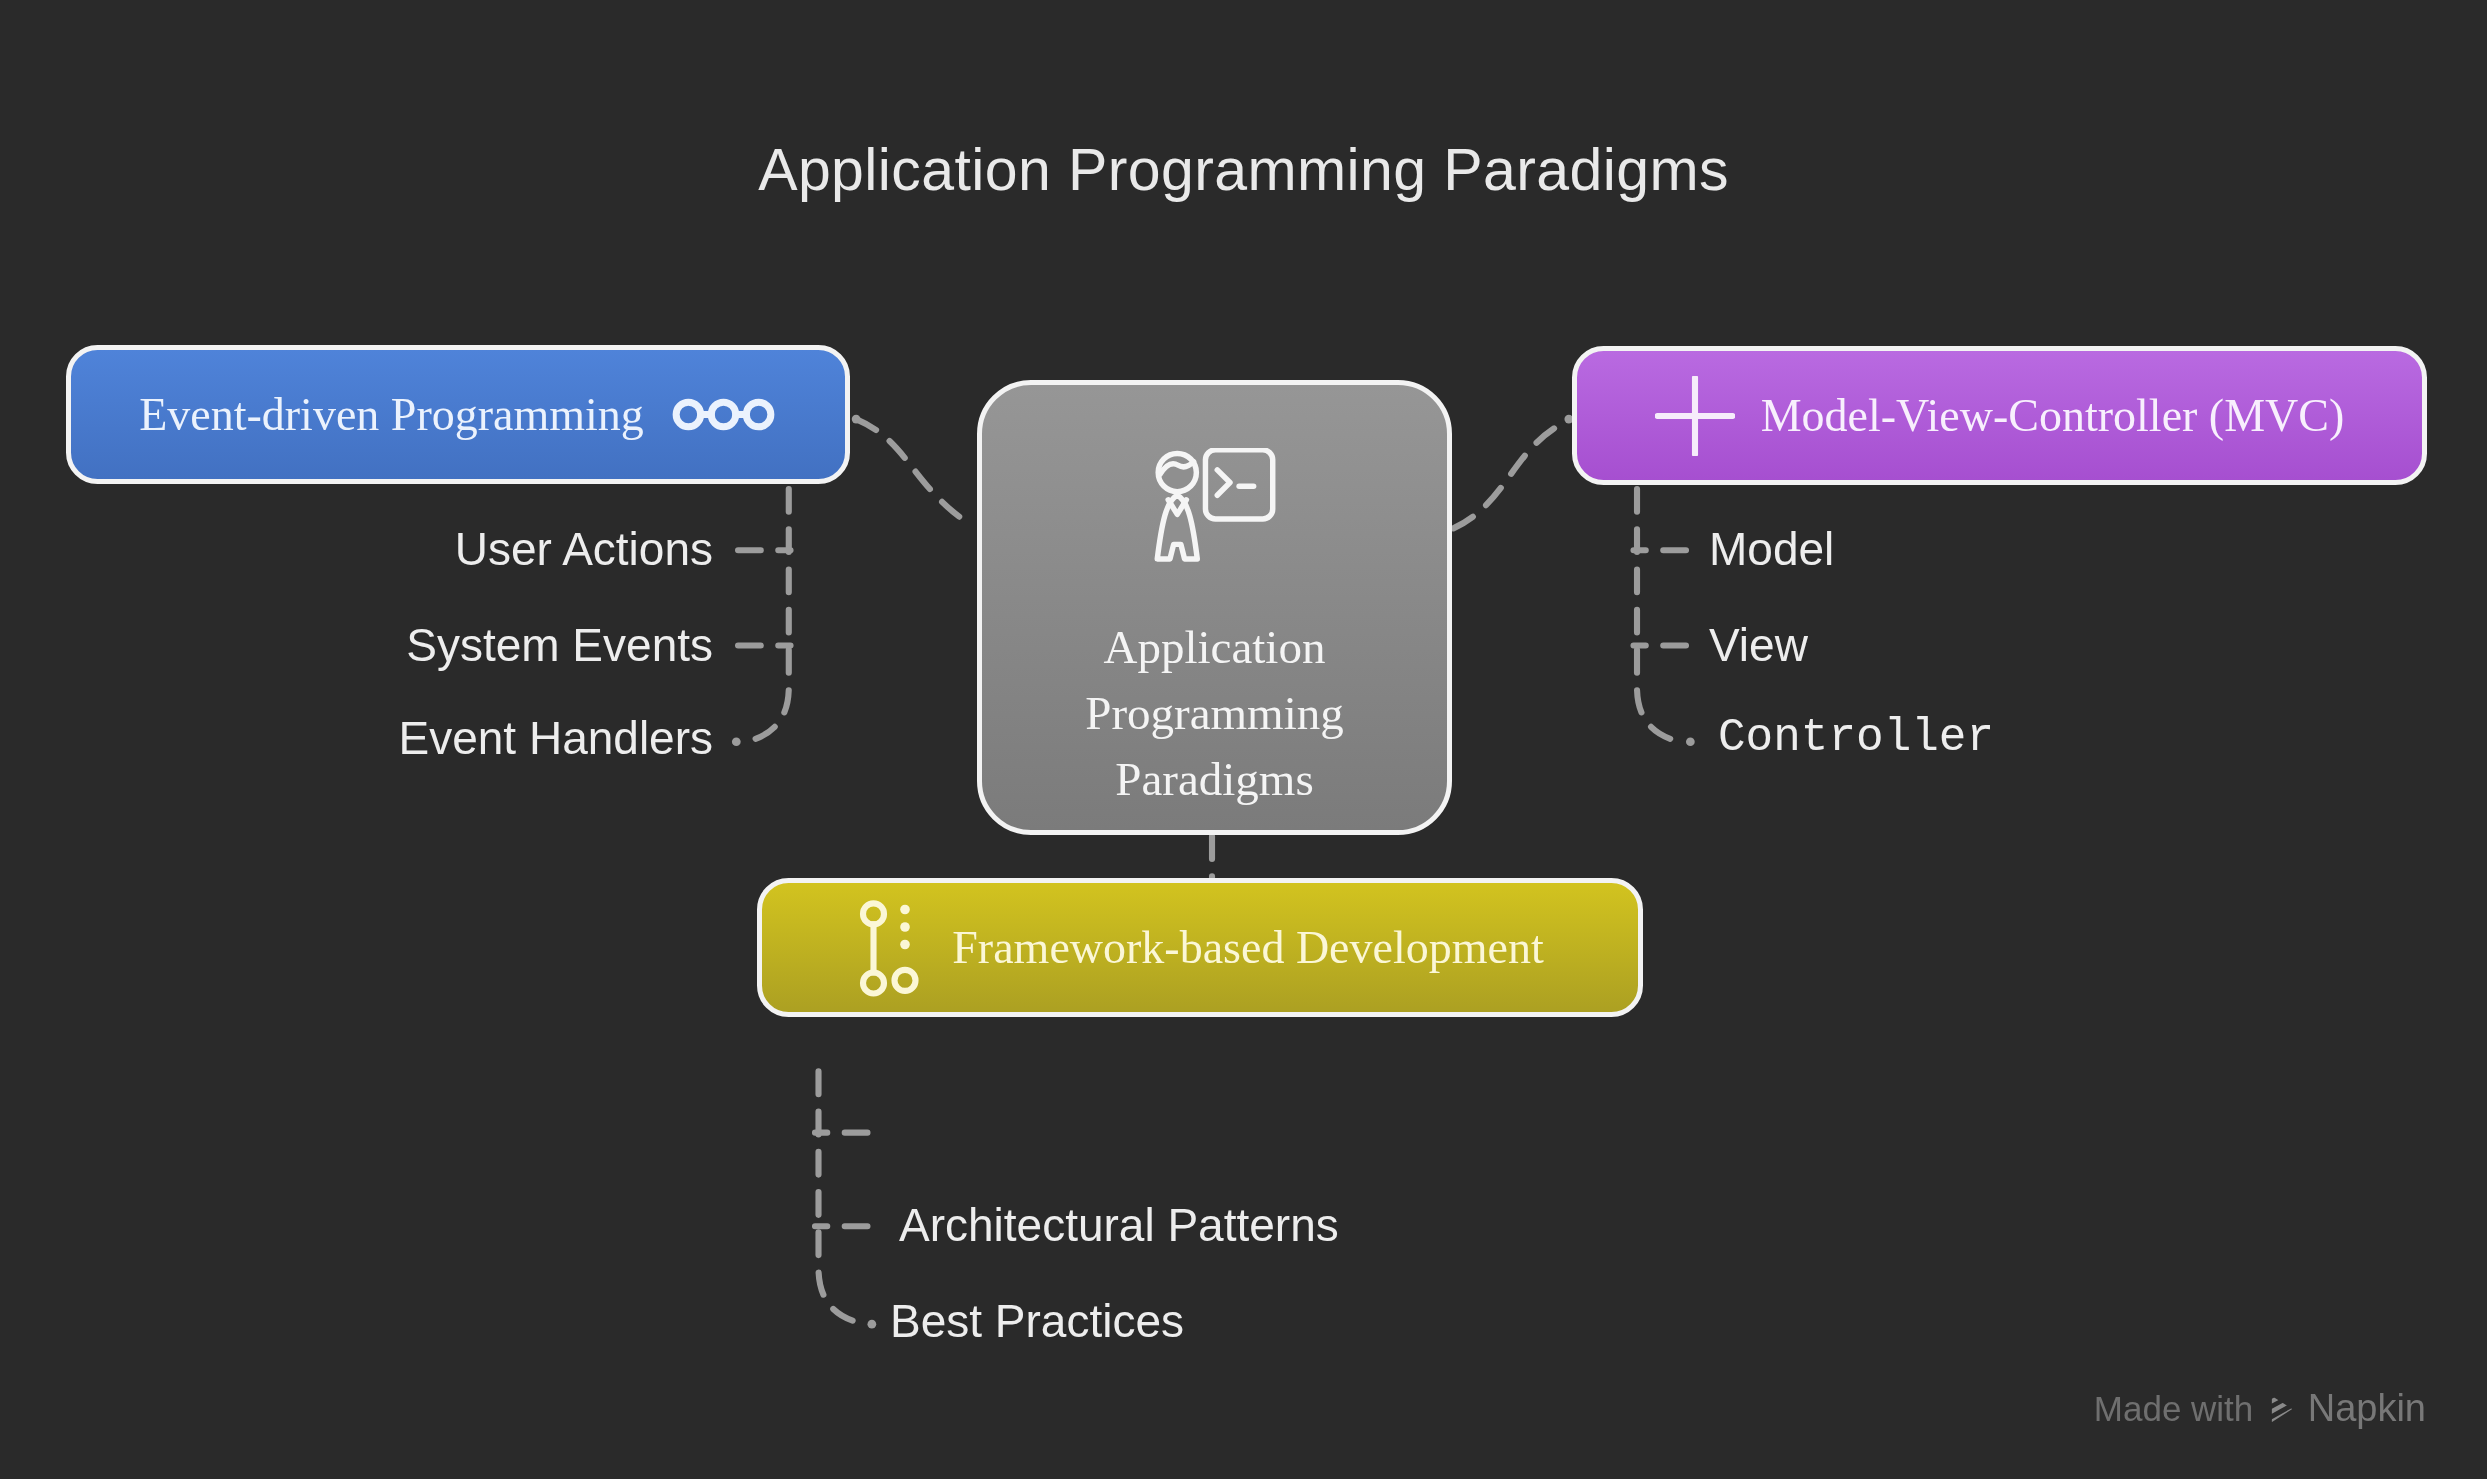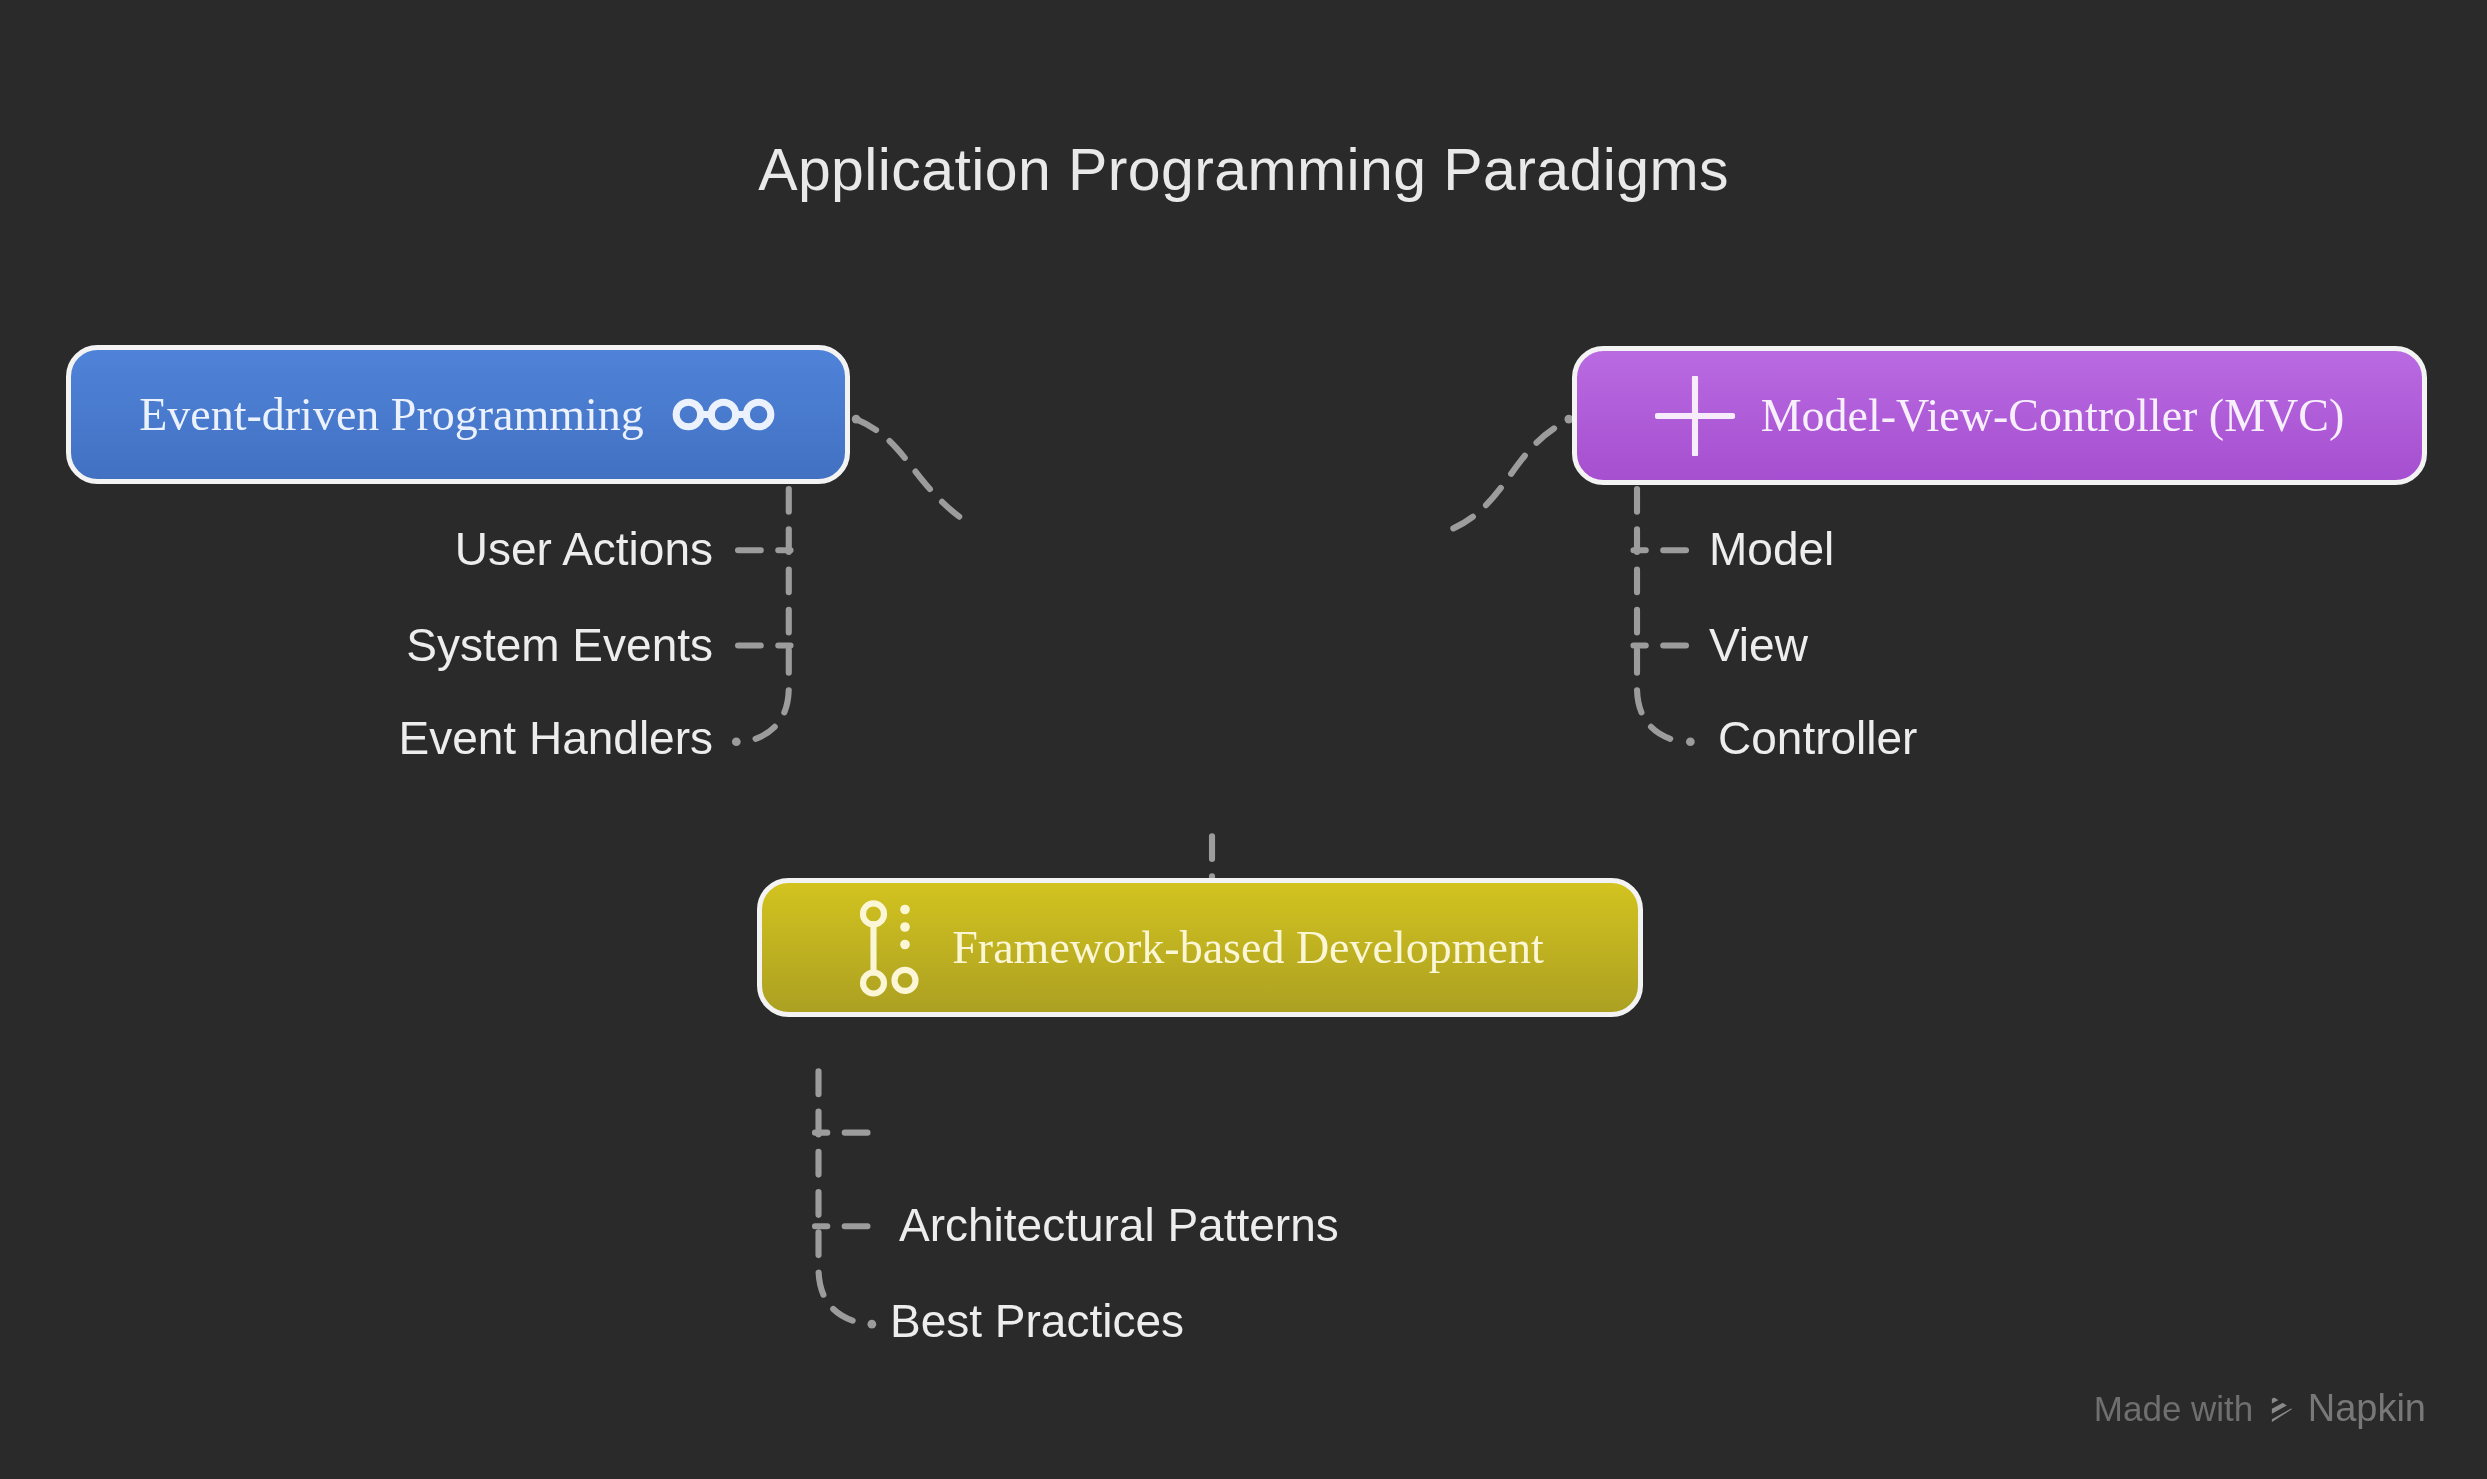--- a/index.html
+++ b/index.html
@@ -44,21 +44,21 @@
 
   
   .child { position:absolute; font-size:46px; color:#ededed; line-height:61px;
            white-space:nowrap; }
   .child-right { text-align:right; }
   .c-user-actions   { right:1774px; top:519px;  }
   .c-system-events  { right:1774px; top:615px;  }
   .c-event-handlers { right:1774px; top:708px;  }
   .c-model          { left:1709px;  top:519px;  }
   .c-view           { left:1709px;  top:615px;  }
-  .c-controller     { left:1718px;  top:708px;  }
+  .c-controller     { left:1718px;  top:708px;font-family:Liberation Mono, monospace;  }
   .c-reusable       { left:903px;  top:1102px; }
   .c-architectural  { left:899px;  top:1195px; }
   .c-best           { left:890px;  top:1291px; }
 
   
   .watermark {
     position:absolute; top:1387px; right:61px;
     display:flex; align-items:center; gap:12.2px;
     font-size:35px; color:#6f6f6f; text-decoration:none;
   }
@@ -90,20 +90,36 @@
     <path class="wire" d="M 1928 629 H 1868"></path>
     <path class="wire" d="M 1928 738 H 1868"></path>
     <circle class="wire-dot" cx="1933" cy="848" r="5"></circle>
 
     <path class="wire" d="M 936 1225 L 936 1450 Q 936 1496 975 1510"></path>
     <path class="wire" d="M 992 1295 H 932"></path>
     <path class="wire" d="M 992 1402 H 932"></path>
     <circle class="wire-dot" cx="997" cy="1514" r="5"></circle>
   </svg>
 
+  <div class="node node-central">
+    <svg class="node-icon" width="122" height="140" viewBox="0 0 131 154" fill="none" stroke="#f5f5f5" stroke-width="6" stroke-linecap="round" stroke-linejoin="round">
+      <rect x="55" y="2" width="74" height="76" rx="11"></rect>
+      <path d="M 68 24 L 82 38 L 68 52"></path>
+      <path d="M 92 42 H 108"></path>
+      <circle cx="24" cy="27" r="21" fill="#8f8f8f"></circle>
+      <path d="M 5 29 Q 15 13 25 19 Q 33 24 42 15" fill="none"></path>
+      <path d="M 24 52 C 12 58 7 82 2 122 L 16 122 L 20 106 L 28 106 L 32 122 L 46 122 C 41 82 36 58 24 52 Z" fill="#8f8f8f"></path>
+      <path d="M 14 57 L 24 73 L 34 57" fill="none"></path>
+    </svg>
+    <div class="central-label">
+      <span>Application</span>
+      <span>Programming</span>
+      <span>Paradigms</span>
+    </div>
+  </div>
 
   <div class="node node-pill node-event">
     <span>Event-driven Programming</span>
     <svg class="node-icon" width="107" height="37" viewBox="0 0 122 42" fill="none" stroke="#ebf2fd" stroke-width="8" stroke-linecap="round">
       <circle cx="21" cy="21" r="14"></circle>
       <circle cx="61" cy="21" r="14"></circle>
       <circle cx="101" cy="21" r="14"></circle>
       <path d="M 35 21 H 47"></path>
       <path d="M 75 21 H 87"></path>
     </svg>

